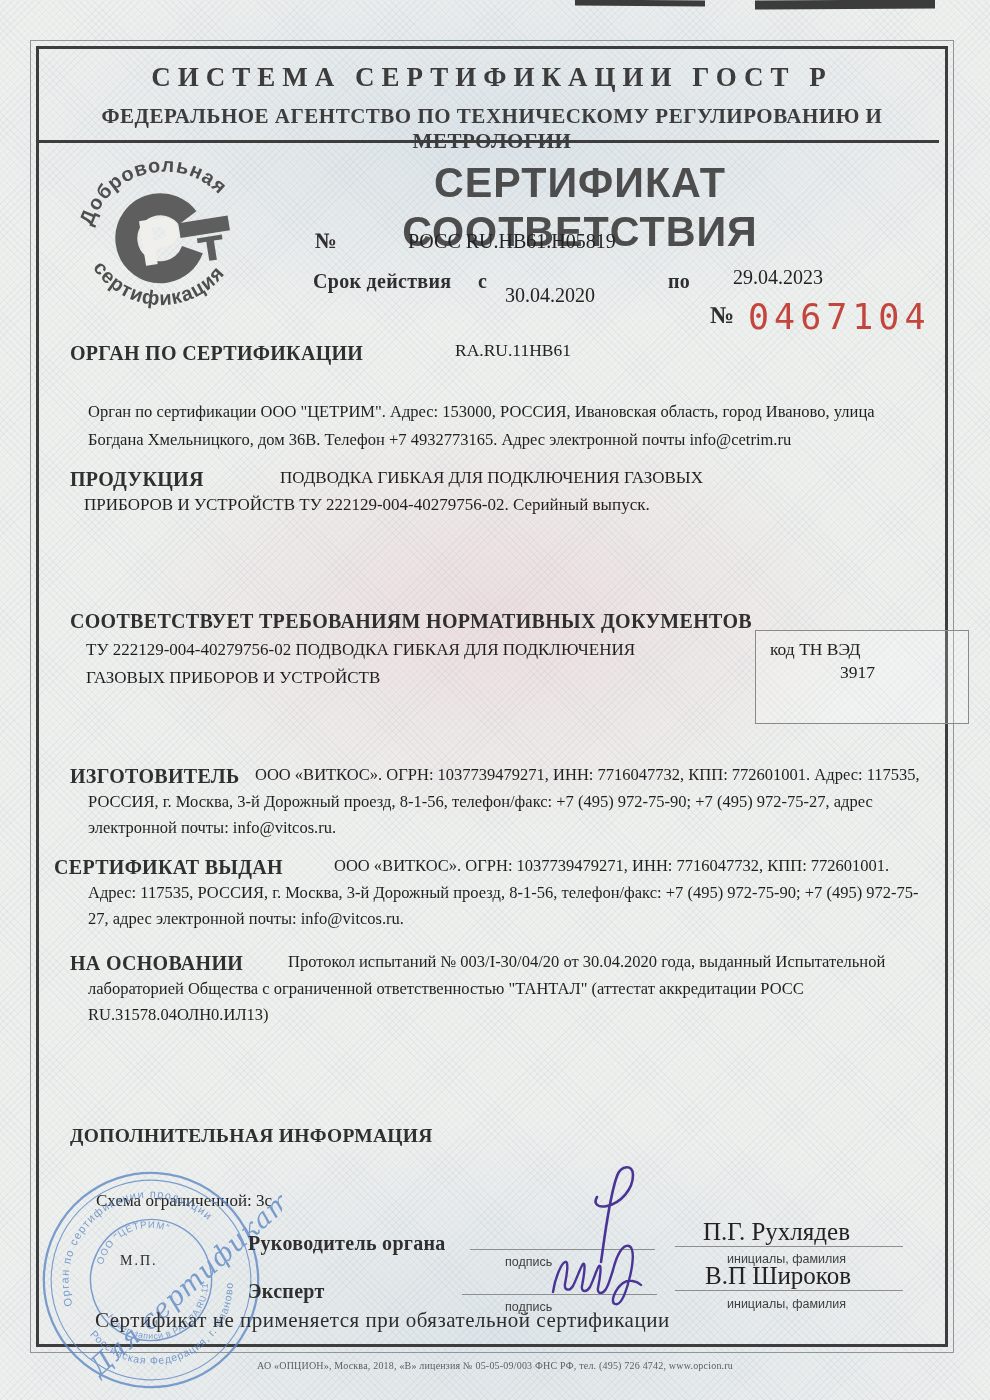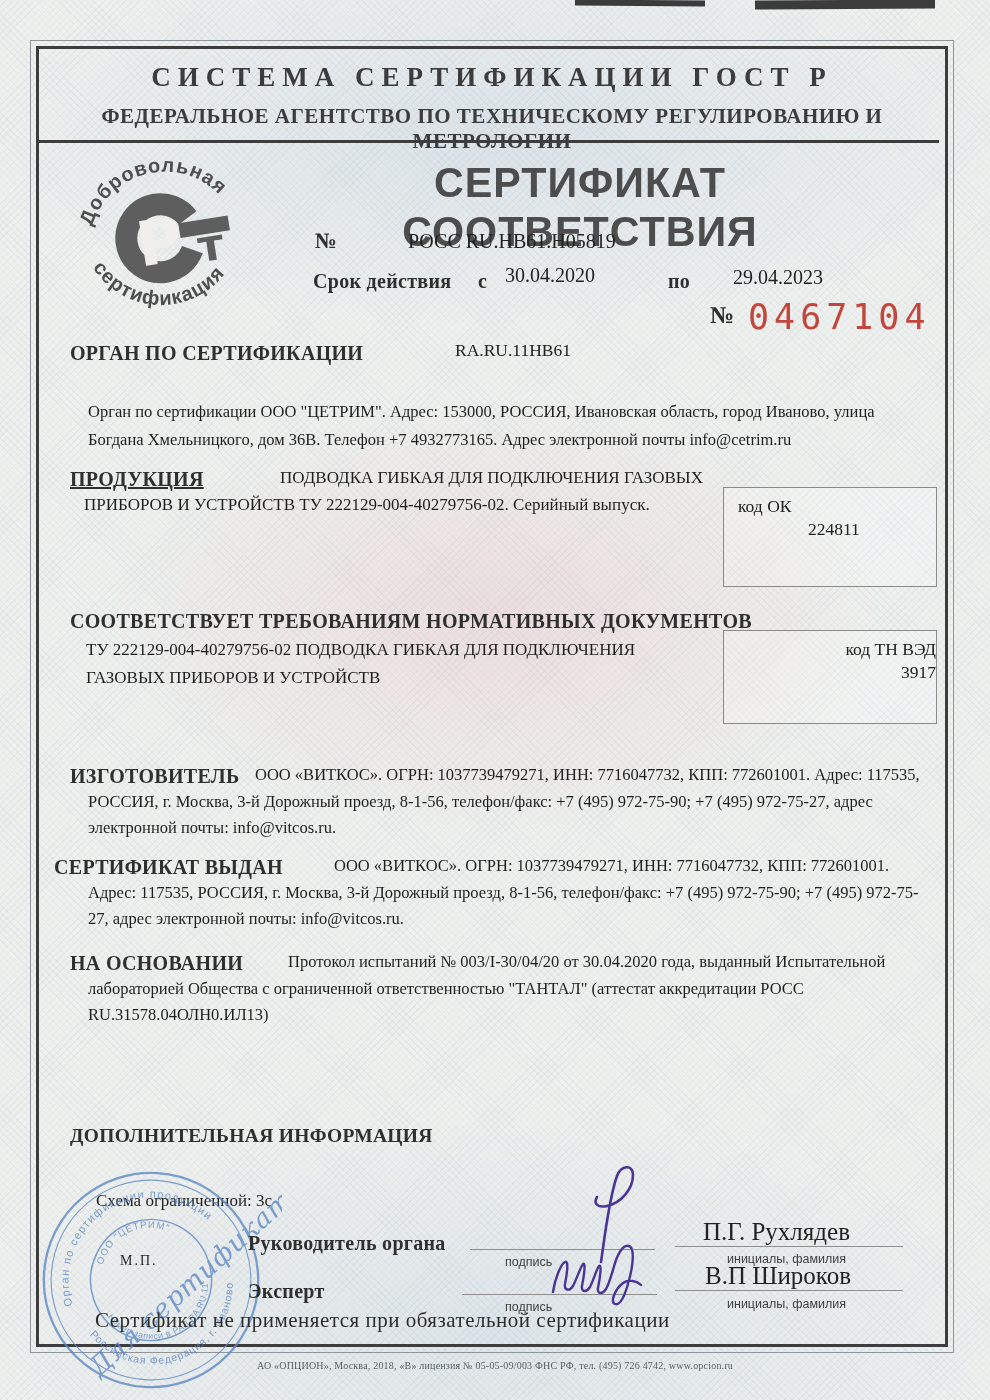--- a/index.html
+++ b/index.html
@@ -72,41 +72,37 @@
     </g>
   </svg>
 
   <div class="abs title" style="left:255px;top:158px;width:650px;">СЕРТИФИКАТ СООТВЕТСТВИЯ</div>
 
   <div class="abs lbl" style="left:315px;top:228px;font-size:22px;">№</div>
   <div class="abs val" style="left:408px;top:230px;">РОСС RU.НВ61.Н05819</div>
 
   <div class="abs lbl" style="left:313px;top:270px;">Срок действия</div>
   <div class="abs lbl" style="left:478px;top:270px;">с</div>
-  <div class="abs val" style="left:505px;top:264px;">30.04.2020</div>
+  <div class="abs val" style="left:505px;top:284px;">30.04.2020</div>
   <div class="abs lbl" style="left:668px;top:270px;">по</div>
   <div class="abs val" style="left:733px;top:266px;">29.04.2023</div>
 
   <div class="abs lbl" style="left:710px;top:302px;font-size:24px;">№</div>
   <div class="abs redno" style="left:748px;top:297px;">0467104</div>
 
   <div class="abs lbl" style="left:70px;top:342px;">ОРГАН ПО СЕРТИФИКАЦИИ</div>
   <div class="abs val" style="left:455px;top:340px;font-size:17.5px;">RA.RU.11НВ61</div>
   <div class="abs par" style="left:88px;top:398px;width:824px;">Орган по сертификации ООО "ЦЕТРИМ". Адрес: 153000, РОССИЯ, Ивановская область, город Иваново, улица Богдана Хмельницкого, дом 36В. Телефон +7 4932773165. Адрес электронной почты info@cetrim.ru</div>
 
-  <div class="abs lbl" style="left:70px;top:468px;text-decoration:underline;">ПРОДУКЦИЯ</div>
+  <div class="abs lbl" style="left:70px;top:468px;">ПРОДУКЦИЯ</div>
   <div class="abs par" style="left:84px;top:464px;width:642px;text-indent:196px;font-size:17px;line-height:1.6;">ПОДВОДКА ГИБКАЯ ДЛЯ ПОДКЛЮЧЕНИЯ ГАЗОВЫХ ПРИБОРОВ И УСТРОЙСТВ ТУ 222129-004-40279756-02. Серийный выпуск.</div>
-  <div class="abs codebox" style="left:723px;top:487px;width:212px;height:98px;">
-    <div class="cb-l">код ОК</div>
-    <div class="cb-v">224811</div>
-  </div>
 
   <div class="abs lbl" style="left:70px;top:610px;">СООТВЕТСТВУЕТ ТРЕБОВАНИЯМ НОРМАТИВНЫХ ДОКУМЕНТОВ</div>
   <div class="abs par" style="left:86px;top:636px;width:628px;font-size:17px;line-height:1.62;">ТУ 222129-004-40279756-02 ПОДВОДКА ГИБКАЯ ДЛЯ ПОДКЛЮЧЕНИЯ ГАЗОВЫХ ПРИБОРОВ И УСТРОЙСТВ</div>
-  <div class="abs codebox" style="left:723px;top:630px;width:212px;height:92px;text-align:right;">
+  <div class="abs codebox" style="left:755px;top:630px;width:212px;height:92px;">
     <div class="cb-l">код ТН ВЭД</div>
     <div class="cb-v">3917</div>
   </div>
 
   <div class="abs lbl" style="left:70px;top:765px;">ИЗГОТОВИТЕЛЬ</div>
   <div class="abs par" style="left:88px;top:762px;width:832px;text-indent:167px;line-height:1.62;">ООО «ВИТКОС». ОГРН: 1037739479271, ИНН: 7716047732, КПП: 772601001. Адрес: 117535, РОССИЯ, г. Москва, 3-й Дорожный проезд, 8-1-56, телефон/факс: +7 (495) 972-75-90; +7 (495) 972-75-27, адрес электронной почты: info@vitcos.ru.</div>
 
   <div class="abs lbl" style="left:54px;top:856px;">СЕРТИФИКАТ ВЫДАН</div>
   <div class="abs par" style="left:88px;top:853px;width:840px;text-indent:246px;line-height:1.62;">ООО «ВИТКОС». ОГРН: 1037739479271, ИНН: 7716047732, КПП: 772601001. Адрес: 117535, РОССИЯ, г. Москва, 3-й Дорожный проезд, 8-1-56, телефон/факс: +7 (495) 972-75-90; +7 (495) 972-75-27, адрес электронной почты: info@vitcos.ru.</div>
 

